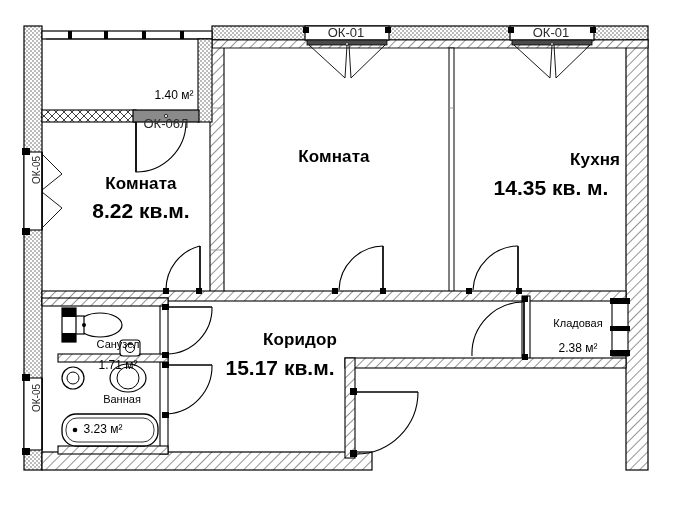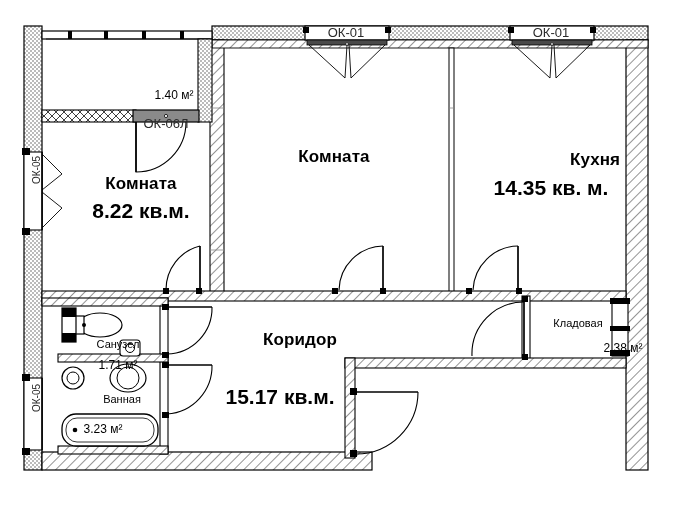--- a/index.html
+++ b/index.html
@@ -263,24 +263,24 @@
 
   <div class="lbl room-name centered" style="left:141px; top:184px;">Комната</div>
   <div class="lbl room-area centered" style="left:141px; top:211px;">8.22 кв.м.</div>
 
   <div class="lbl room-name centered" style="left:334px; top:157px;">Комната</div>
 
   <div class="lbl room-name centered" style="left:551px; top:160px;margin-left:44px;">Кухня</div>
   <div class="lbl room-area centered" style="left:551px; top:188px;">14.35 кв. м.</div>
 
   <div class="lbl room-name centered" style="left:280px; top:340px;margin-left:20px;">Коридор</div>
-  <div class="lbl room-area centered" style="left:280px; top:368px;margin-top:29px;">15.17 кв.м.</div>
+  <div class="lbl room-area centered" style="left:280px; top:368px;">15.17 кв.м.</div>
 
   <div class="lbl small-name centered" style="left:578px; top:324px;">Кладовая</div>
-  <div class="lbl small-area centered" style="left:578px; top:348px;margin-left:45px;">2.38 м²</div>
+  <div class="lbl small-area centered" style="left:578px; top:348px;">2.38 м²</div>
 
   <div class="lbl small-name centered" style="left:118px; top:345px;">Санузел</div>
   <div class="lbl small-area centered" style="left:118px; top:365px;">1.71 м²</div>
 
   <div class="lbl small-name centered" style="left:107px; top:400px;margin-left:15px;">Ванная</div>
   <div class="lbl small-area centered" style="left:103px; top:429px;">3.23 м²</div>
 
   <div class="lbl tiny-area centered" style="left:174px; top:95px;">1.40 м²</div>
 
   <div class="lbl win-code centered" style="left:346px; top:33px;">ОК-01</div>

